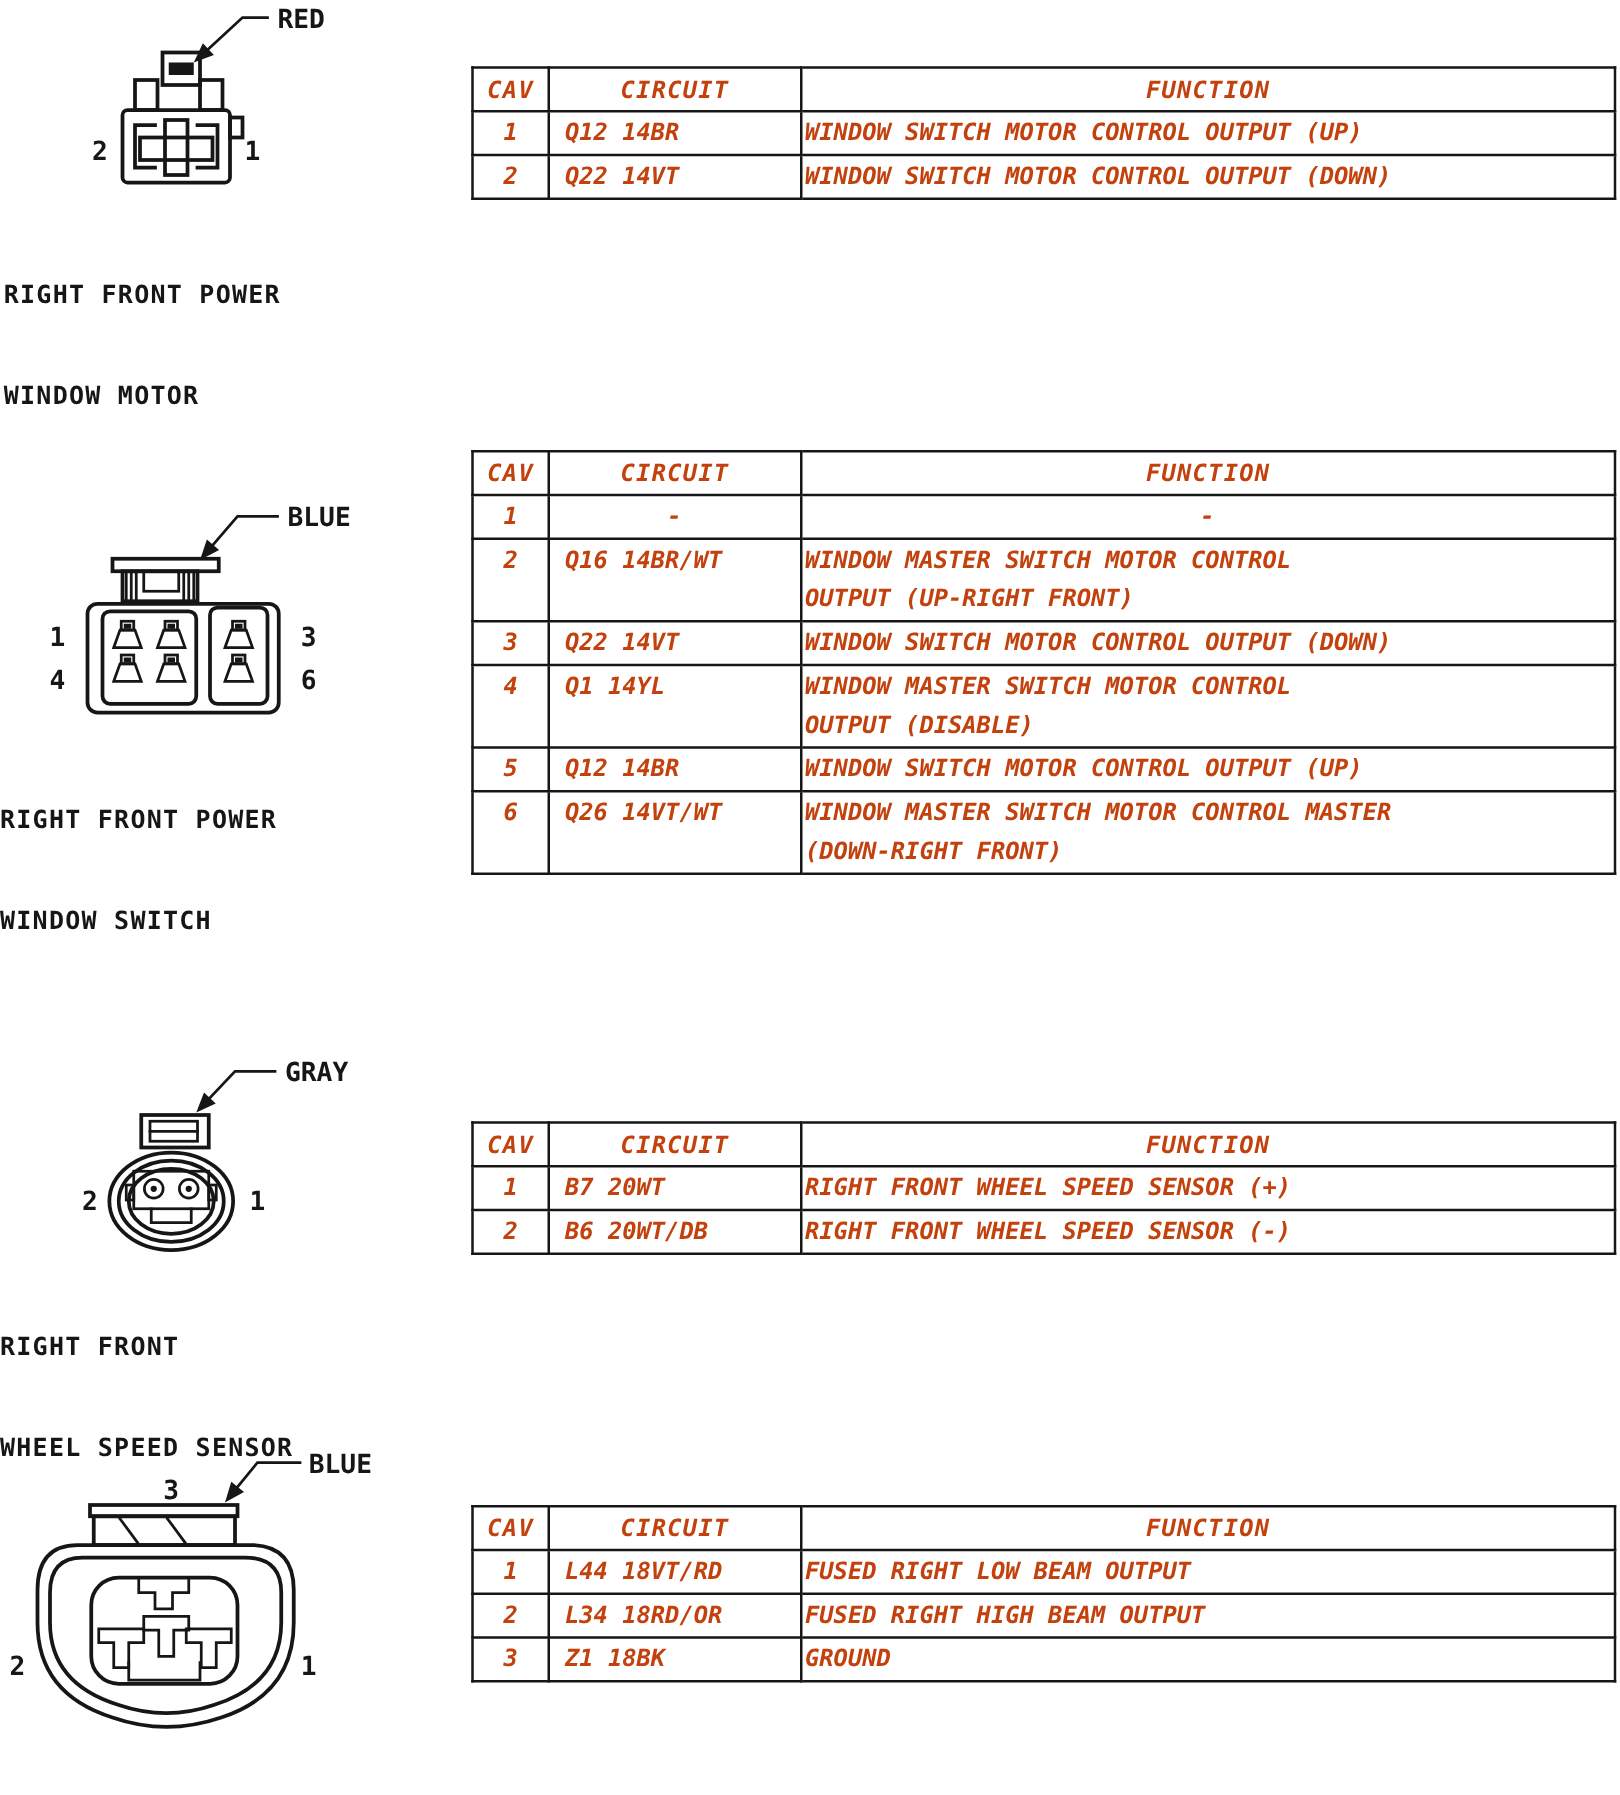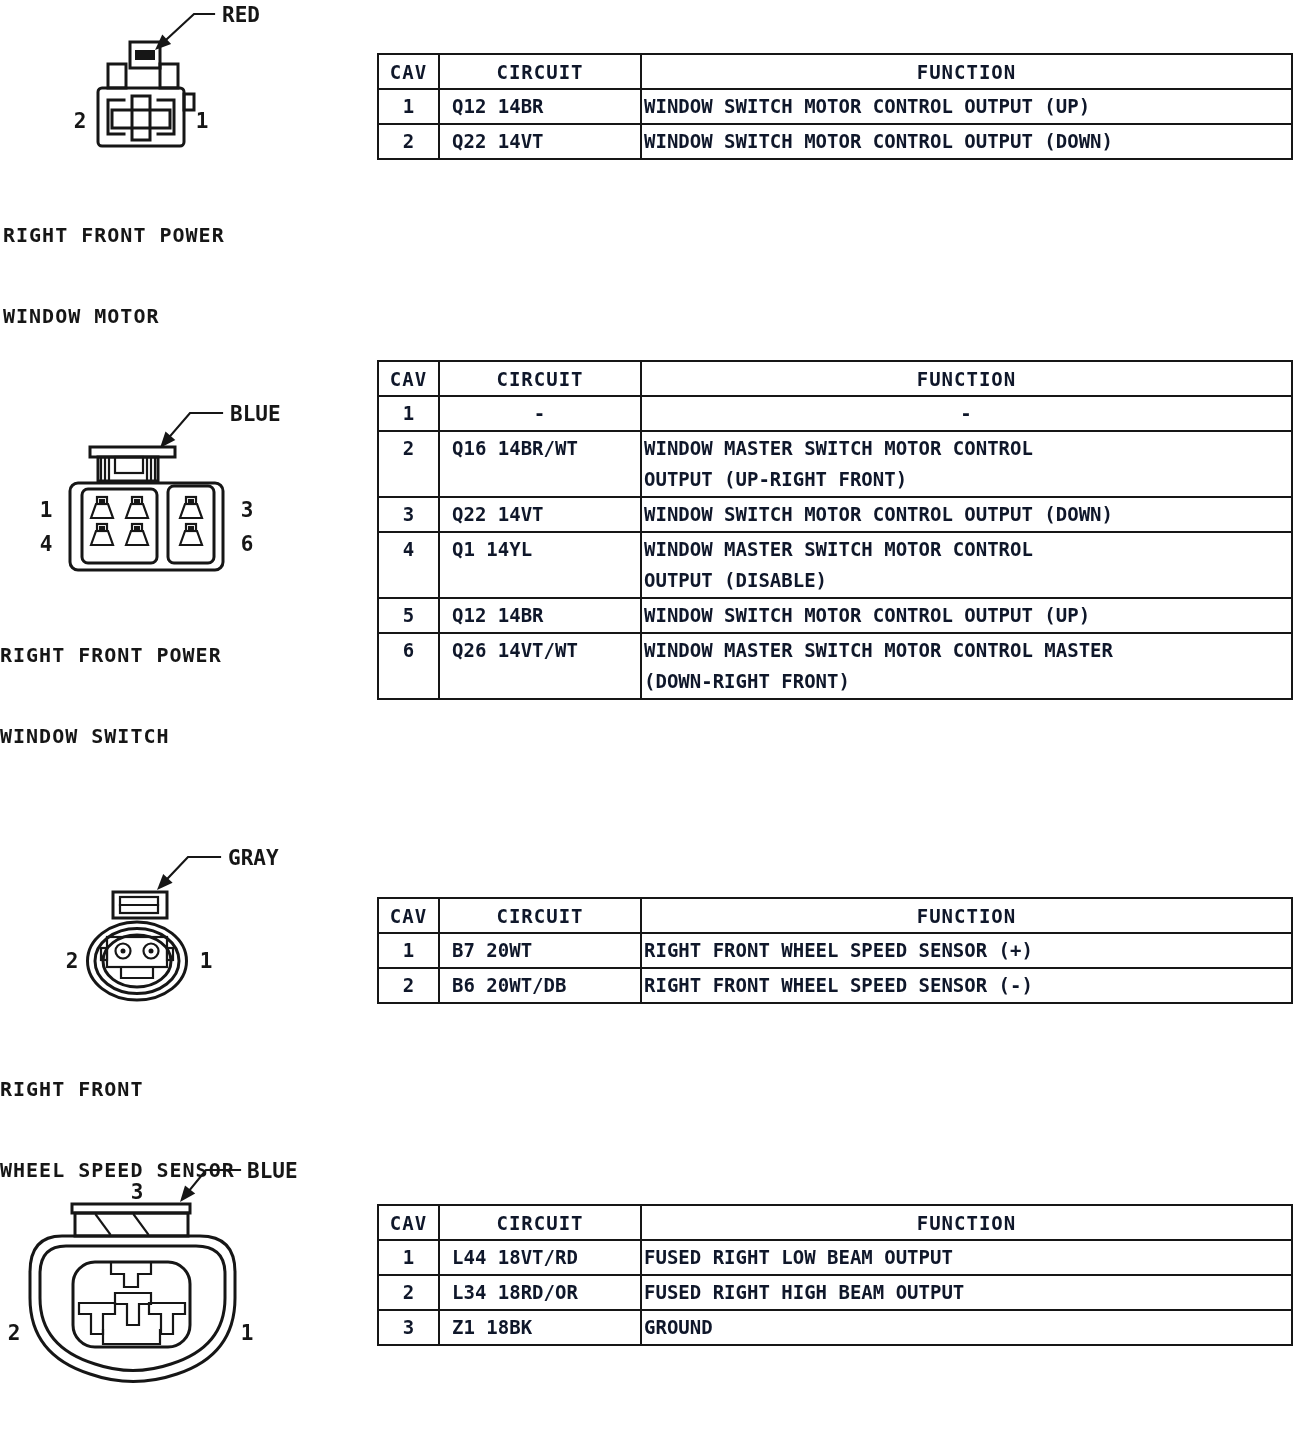--- a/index.html
+++ b/index.html
@@ -10,22 +10,22 @@
   .sec { position:absolute; left:0; width:1296px; }
   .abs { position:absolute; }
   svg { overflow:visible; display:block; }
   .ln  { stroke:#161616; stroke-width:3;   fill:none; stroke-linecap:square; stroke-linejoin:miter; }
   .ln2 { stroke:#161616; stroke-width:2.2; fill:none; stroke-linecap:square; }
   .fl  { fill:#161616; stroke:none; }
   svg text { font-family:"DejaVu Sans Mono", monospace; font-weight:bold; font-size:21px; fill:#161616; }
   .caption { font-weight:bold; font-size:20px; line-height:27px; text-align:left; letter-spacing:1px; white-space:pre; }
   table.pinout { border-collapse:collapse; table-layout:fixed; width:914px; background:#ffffff; }
   table.pinout th, table.pinout td {
-    border:2px solid #161616; font-weight:bold; font-size:19px; color:#0f172a;
-    font-family:"DejaVu Sans Mono", monospace; overflow:hidden;
+    border:2px solid #161616; font-weight:bold; font-size:19px; color:#c2410c;
+    font-family:"DejaVu Sans Mono", monospace; overflow:hidden;font-style:italic;
   }
   table.pinout th { height:31px; text-align:center; letter-spacing:1px; }
   table.pinout td { height:31px; line-height:31px; vertical-align:top; }
   td.cav { text-align:center; }
   td.circuit { padding-left:12px; }
   td.function { padding-left:2px; white-space:pre-line; }
   td.center-dash { text-align:center; padding-left:0; }
 </style>
 </head>
 <body>
@@ -205,21 +205,21 @@
         <rect class="ln2" x="157" y="110" width="6" height="12"></rect>
         <path class="ln2" d="M 111 129 V 140 H 143 V 129"></path>
         <circle class="ln2" cx="113" cy="113" r="7.5"></circle>
         <circle class="ln2" cx="141" cy="113" r="7.5"></circle>
         <circle class="fl" cx="113" cy="113" r="2.5"></circle>
         <circle class="fl" cx="141" cy="113" r="2.5"></circle>
       </g>
       <text x="62" y="130" text-anchor="middle">2</text>
       <text x="196" y="130" text-anchor="middle">1</text>
     </svg>
-    <div class="abs caption" style="left:0;top:184px;width:244px;">
+    <div class="abs caption" style="left:0;top:172px;width:244px;">
       <div>RIGHT FRONT</div>
       <div>WHEEL SPEED SENSOR</div>
     </div>
     <div class="abs" style="left:377px;top:59px;">
       <table class="pinout">
         <colgroup>
             <col style="width:61px">
             <col style="width:202px">
             <col style="width:651px">
           </colgroup>

